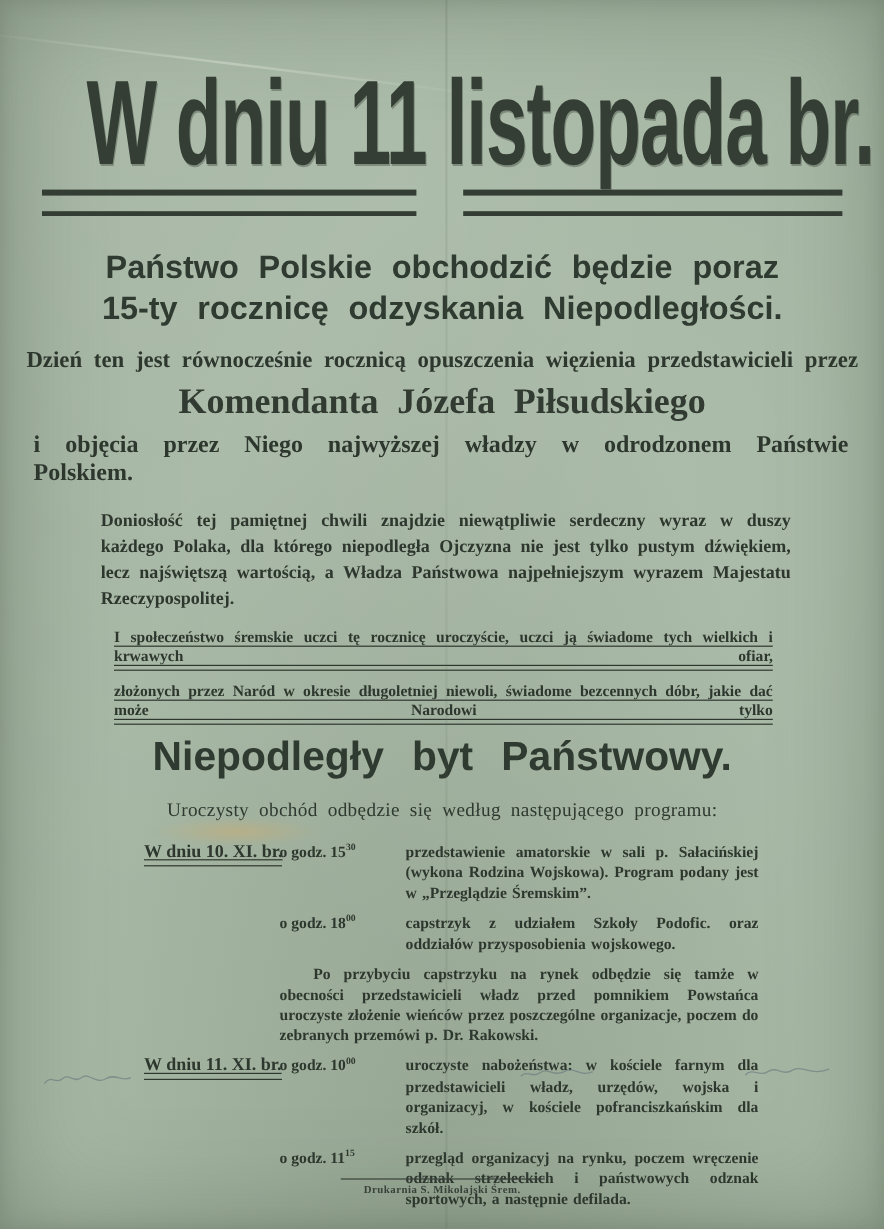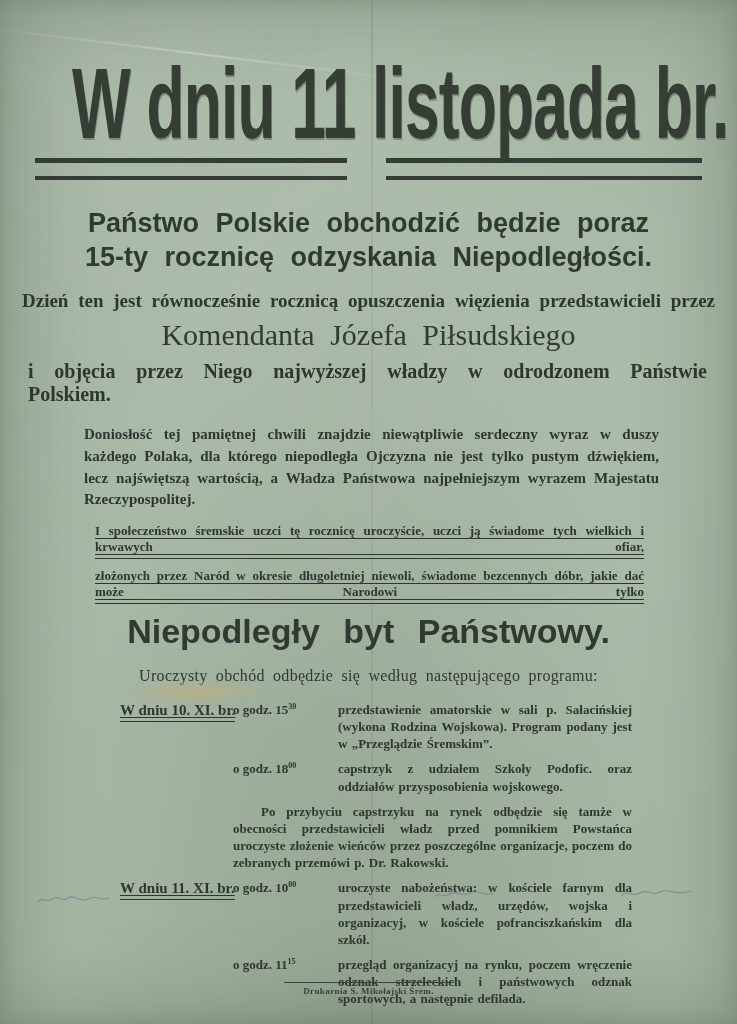--- a/index.html
+++ b/index.html
@@ -37,21 +37,21 @@
   .rule-double{height:13px;border-top:5px solid #333d33;border-bottom:4px solid #333d33;}
   .rule-left{width:312px;} .rule-right{width:316px;}
 
   
   .subhead{margin-top:26px;text-align:center;font-family:"Liberation Sans",sans-serif;
     font-weight:700;font-size:27px;line-height:34px;word-spacing:9px;color:#2f3a30;}
 
   
   .intro-1{margin:16px 22px 0 22px;font-size:19px;font-weight:700;
     text-align:justify;text-align-last:justify;word-spacing:4px;}
-  .commander{margin-top:6px;text-align:center;font-size:30px;font-weight:400;word-spacing:8px;color:#313b31;}
+  .commander{margin-top:6px;text-align:center;font-size:30px;font-weight:700;word-spacing:8px;color:#313b31;}
   .intro-2{margin:8px 30px 0 28px;font-size:20px;font-weight:700;
     text-align:justify;text-align-last:justify;word-spacing:6px;}
 
   .significance{margin:18px 78px 0 84px;font-size:15px;font-weight:700;
     line-height:1.45;text-align:justify;word-spacing:3px;}
 
   .pledge{margin:12px 93px 0 95px;font-size:13px;font-weight:700;}
   .pledge-line{display:block;text-align:justify;text-align-last:justify;word-spacing:2px;
     text-decoration:underline;text-underline-offset:3px;text-decoration-thickness:1px;
     border-bottom:1px solid #2e372e;padding-bottom:3px;}

